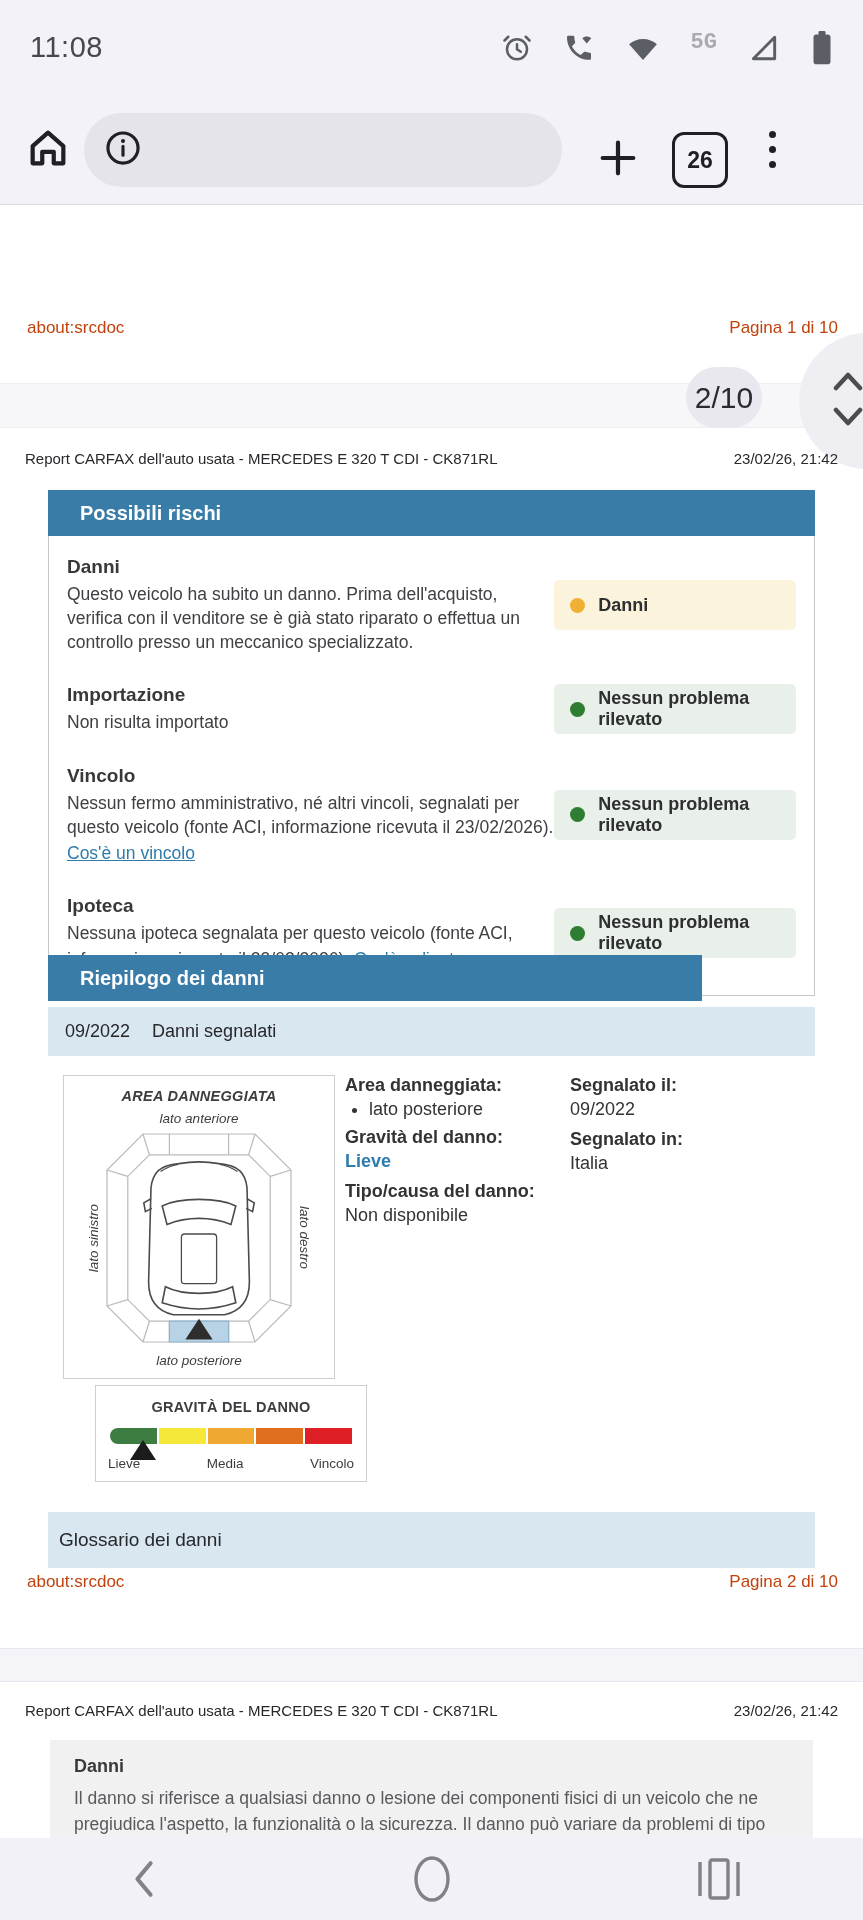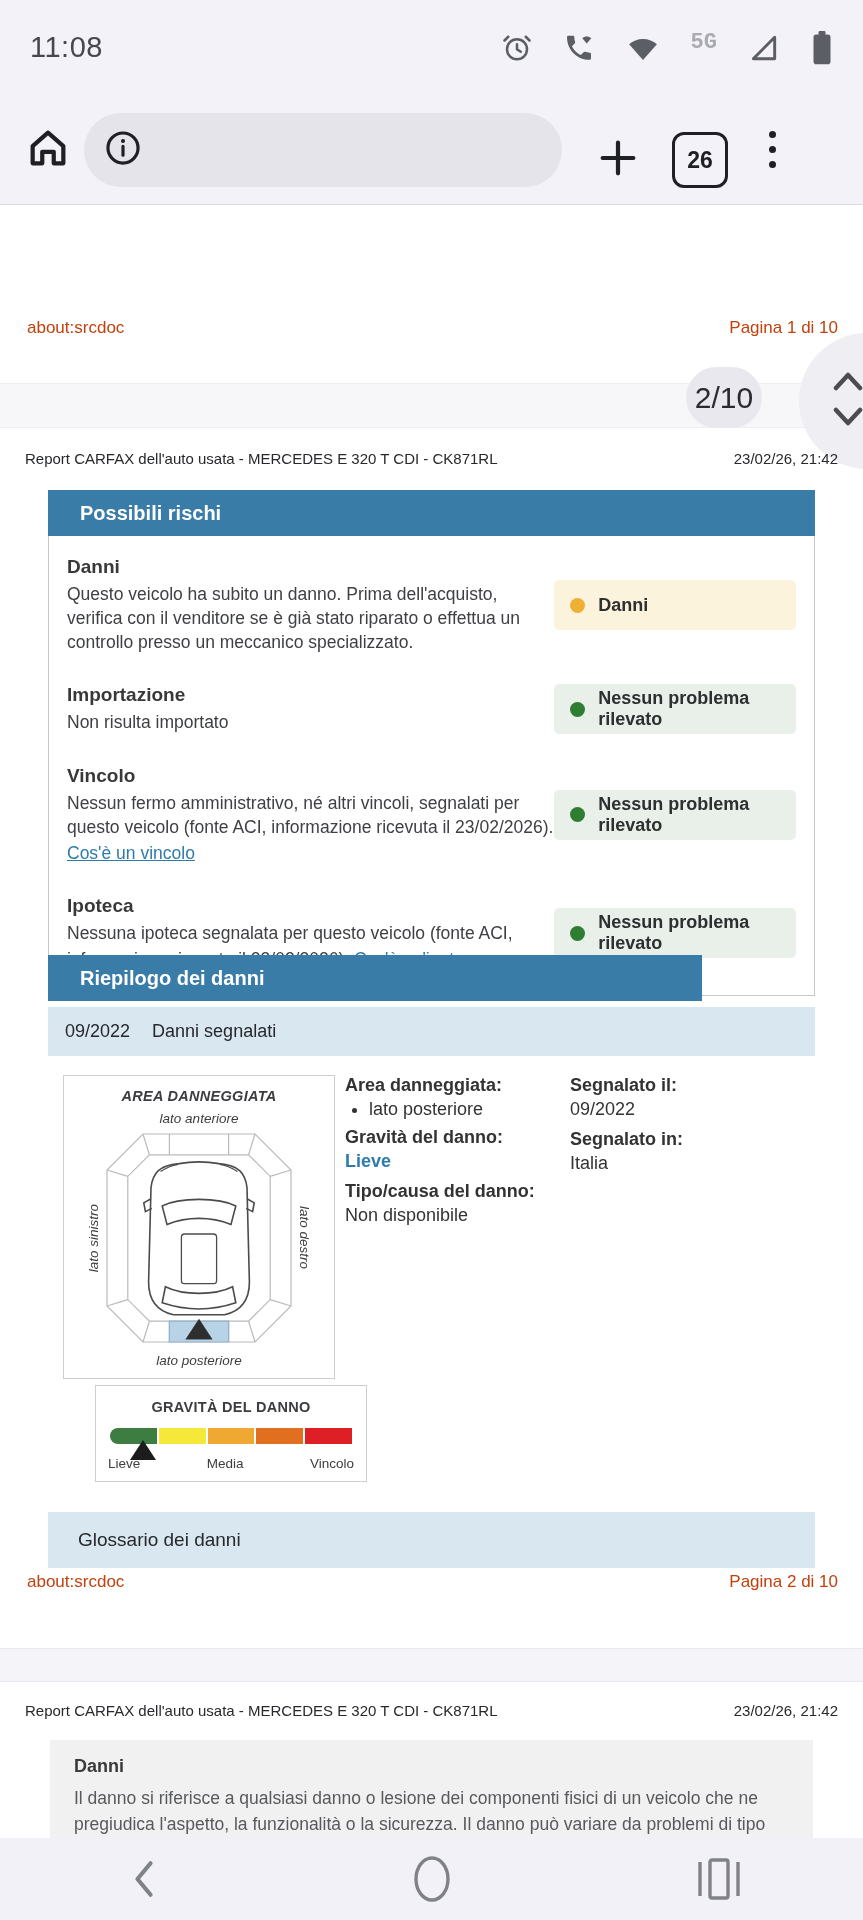--- a/index.html
+++ b/index.html
@@ -86,21 +86,21 @@
   .detail-col{position:absolute;top:19px;font-size:18px;color:#333;}
   .detail-col.mid{left:297px;width:215px;}
   .detail-col.right{left:522px;width:230px;}
   .f-label{font-weight:bold;color:#333;margin-bottom:3px;}
   .f-value{margin-bottom:9px;color:#333;}
   .f-value.link-style{color:#2f7cab;font-weight:bold;}
   ul.area-list{margin:0 0 7px 0;padding-left:24px;}
   ul.area-list li{margin:0;padding:0;}
   
   .glossary-bar{position:absolute;top:1512px;left:48px;width:767px;height:56px;background:#d9e7f1;
-    display:flex;align-items:center;padding-left:30px;box-sizing:border-box;font-size:19px;color:#27282b;}
+    display:flex;align-items:center;padding-left:11px;box-sizing:border-box;font-size:19px;color:#27282b;}
   .page-gap{position:absolute;top:1648px;left:0;width:863px;height:34px;background:#f5f4f9;
     border-top:1px solid #e9e8ef;border-bottom:1px solid #e9e8ef;box-sizing:border-box;}
   
   .glossary-box{position:absolute;top:1740px;left:50px;width:763px;height:116px;background:#f1f1f2;
     box-sizing:border-box;padding:16px 24px;}
   .gb-title{font-size:18px;font-weight:bold;color:#3a3a3c;margin-bottom:8px;}
   .gb-text{font-size:17.5px;color:#57595c;line-height:1.5;}
   
   .nav-bar{position:absolute;top:1838px;left:0;width:863px;height:82px;background:#f2f1f7;z-index:5;
     display:flex;align-items:center;}

